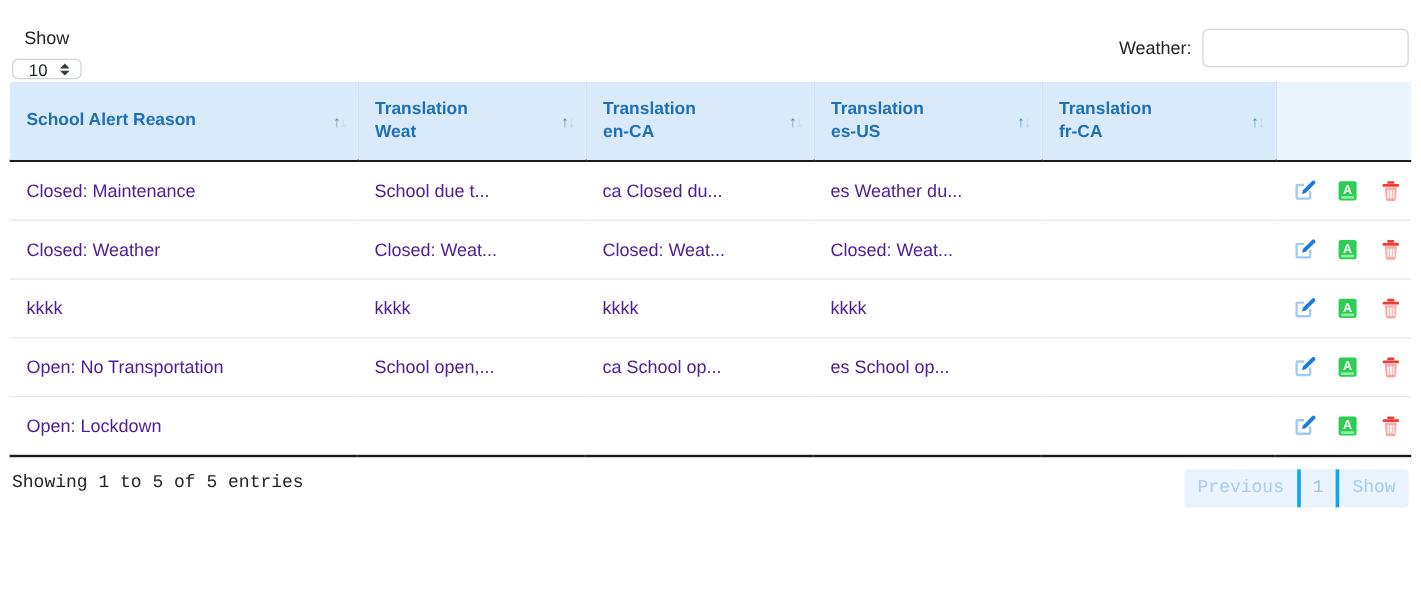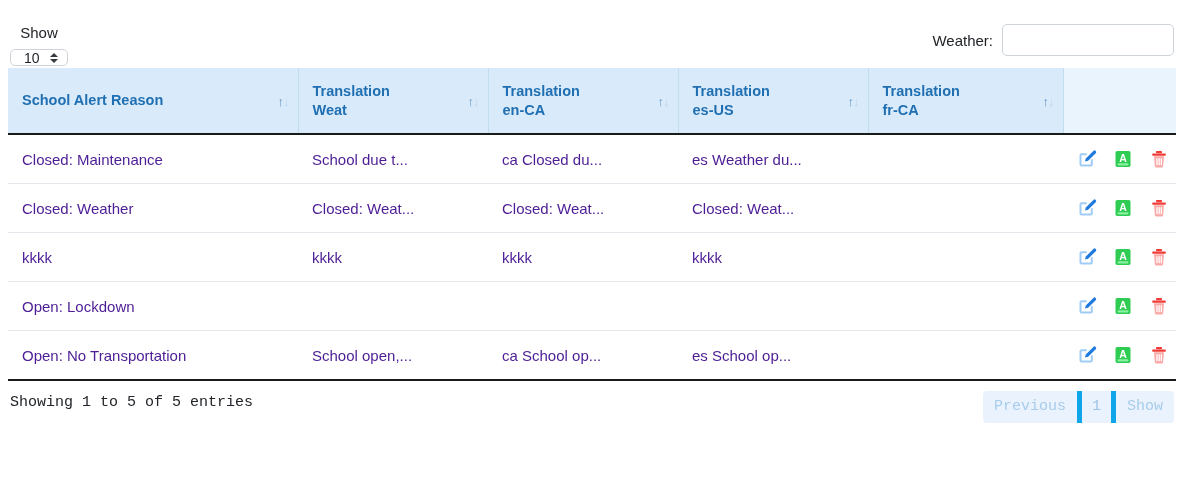--- a/index.html
+++ b/index.html
@@ -153,21 +153,21 @@
     display:flex; align-items:stretch;
     background:#eaf3fd;
     border-radius:4px;
     overflow:hidden;
   }
   .pg{
     padding:6px 11px;
     font-size:15px;
     color:#a8ccea;
     line-height:20px;
-    border-right:5px solid #0ea5e9;
+    border-right:3px solid #0ea5e9;
     cursor:pointer;
     user-select:none;
   }
   .pg:last-child{ border-right:none; }
   .pg.num{ color:#9cc4e6; padding:6px 10px; }
 </style>
 </head>
 <body>
 
 <div class="page">
@@ -341,24 +341,24 @@
                   <rect x="7.3" y="9.2" width="1.3" height="7" fill="#ffffff"></rect>
                   <rect x="9.5" y="9.2" width="1.3" height="7" fill="#ffffff"></rect>
                   <rect x="11.7" y="9.2" width="1.3" height="7" fill="#ffffff"></rect>
                 </svg>
             </span>
           </div>
         </td>
       </tr>
 
       <tr>
-        <td>Open: Lockdown</td>
-        <td class="tr-cell"></td>
-        <td class="tr-cell"></td>
-        <td class="tr-cell"></td>
+        <td>Open: No Transportation</td>
+        <td class="tr-cell">School open,...</td>
+        <td class="tr-cell">ca School op...</td>
+        <td class="tr-cell">es School op...</td>
         <td class="tr-cell"></td>
         <td class="act-cell">
           <div class="actions">
             <span class="icon-btn">
               <svg width="20" height="20" viewBox="0 0 20 20">
                   <path d="M2.5 6.2a2 2 0 0 1 2-2h5.2v2H4.5v9.3h9.3v-5.2h2v5.2a2 2 0 0 1-2 2H4.5a2 2 0 0 1-2-2z" fill="#9fcbf5"></path>
                   <path d="M16.4 1.9a1.6 1.6 0 0 1 2.3 2.3l-7.6 7.6-3.1.8.8-3.1z" fill="#1f7ae0"></path>
                 </svg>
             </span>
             <span class="icon-btn">
@@ -376,24 +376,24 @@
                   <rect x="7.3" y="9.2" width="1.3" height="7" fill="#ffffff"></rect>
                   <rect x="9.5" y="9.2" width="1.3" height="7" fill="#ffffff"></rect>
                   <rect x="11.7" y="9.2" width="1.3" height="7" fill="#ffffff"></rect>
                 </svg>
             </span>
           </div>
         </td>
       </tr>
 
       <tr>
-        <td>Open: No Transportation</td>
-        <td class="tr-cell">School open,...</td>
-        <td class="tr-cell">ca School op...</td>
-        <td class="tr-cell">es School op...</td>
+        <td>Open: Lockdown</td>
+        <td class="tr-cell"></td>
+        <td class="tr-cell"></td>
+        <td class="tr-cell"></td>
         <td class="tr-cell"></td>
         <td class="act-cell">
           <div class="actions">
             <span class="icon-btn">
               <svg width="20" height="20" viewBox="0 0 20 20">
                   <path d="M2.5 6.2a2 2 0 0 1 2-2h5.2v2H4.5v9.3h9.3v-5.2h2v5.2a2 2 0 0 1-2 2H4.5a2 2 0 0 1-2-2z" fill="#9fcbf5"></path>
                   <path d="M16.4 1.9a1.6 1.6 0 0 1 2.3 2.3l-7.6 7.6-3.1.8.8-3.1z" fill="#1f7ae0"></path>
                 </svg>
             </span>
             <span class="icon-btn">

